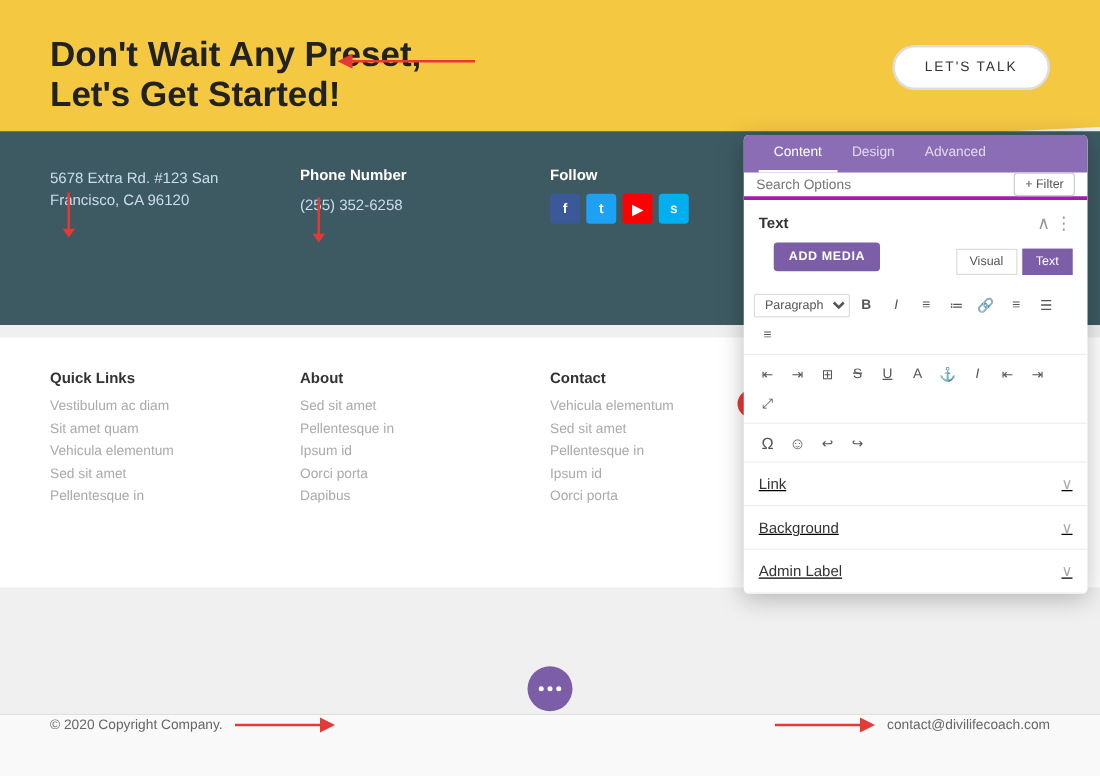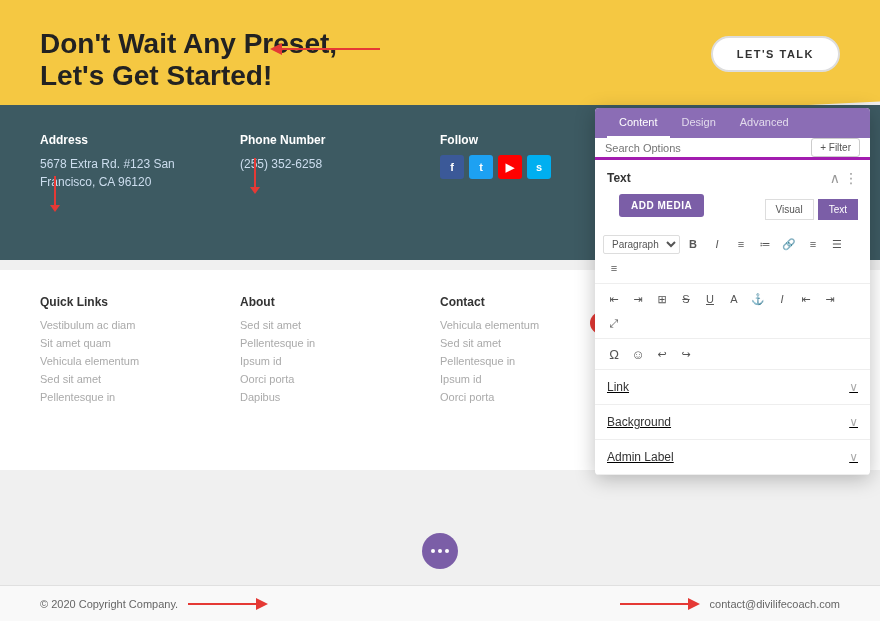--- a/index.html
+++ b/index.html
@@ -33,21 +33,21 @@
       color: #222;
       line-height: 1.15;
       max-width: 380px;
     }
     .lets-talk-btn {
       background: white;
       border: 2px solid #ddd;
       border-radius: 25px;
       padding: 10px 24px;
       font-size: 11px;
-      font-weight: 700;
+      font-weight: 400;
       letter-spacing: 1.5px;
       color: #333;
       cursor: pointer;
       white-space: nowrap;
       margin-top: 8px;
     }
 
     
     .contact-bar {
       position: absolute;
@@ -140,25 +140,25 @@
       color: #aaa;
       margin-bottom: 6px;
       display: block;
     }
 
     
     .bottom-bar {
       position: absolute;
       bottom: 0;
       left: 0; right: 0;
-      height: 36px;
+      height: 50px;
       background: #f9f9f9;
       border-top: 1px solid #e0e0e0;
       display: flex;
-      align-items: center;
+      align-items: flex-start;
       padding: 0 40px;
       justify-content: space-between;
     }
     .copyright {
       font-size: 11px;
       color: #666;
       display: flex;
       align-items: center;
       gap: 10px;
     }
@@ -431,21 +431,20 @@
       <svg style="position:absolute;top:12px;left:230px;width:110px;height:18px;" viewBox="0 0 110 18">
         <line x1="110" y1="9" x2="10" y2="9" stroke="#e53935" stroke-width="2"></line>
         <polygon points="0,9 12,3 12,15" fill="#e53935"></polygon>
       </svg>
     </div>
     <button class="lets-talk-btn">LET'S TALK</button>
   </div>
 
   <div class="contact-bar">
     <div class="contact-item">
-      <div class="contact-item-label">Address</div>
       <div class="contact-item-value">5678 Extra Rd. #123 San<br>Francisco, CA 96120</div>
       <div class="red-arrow-down"></div>
     </div>
     <div class="contact-item">
       <div class="contact-item-label">Phone Number</div>
       <div class="contact-item-value">(255) 352-6258</div>
       <div class="red-arrow-down"></div>
     </div>
     <div class="contact-item">
       <div class="contact-item-label">Follow</div>

